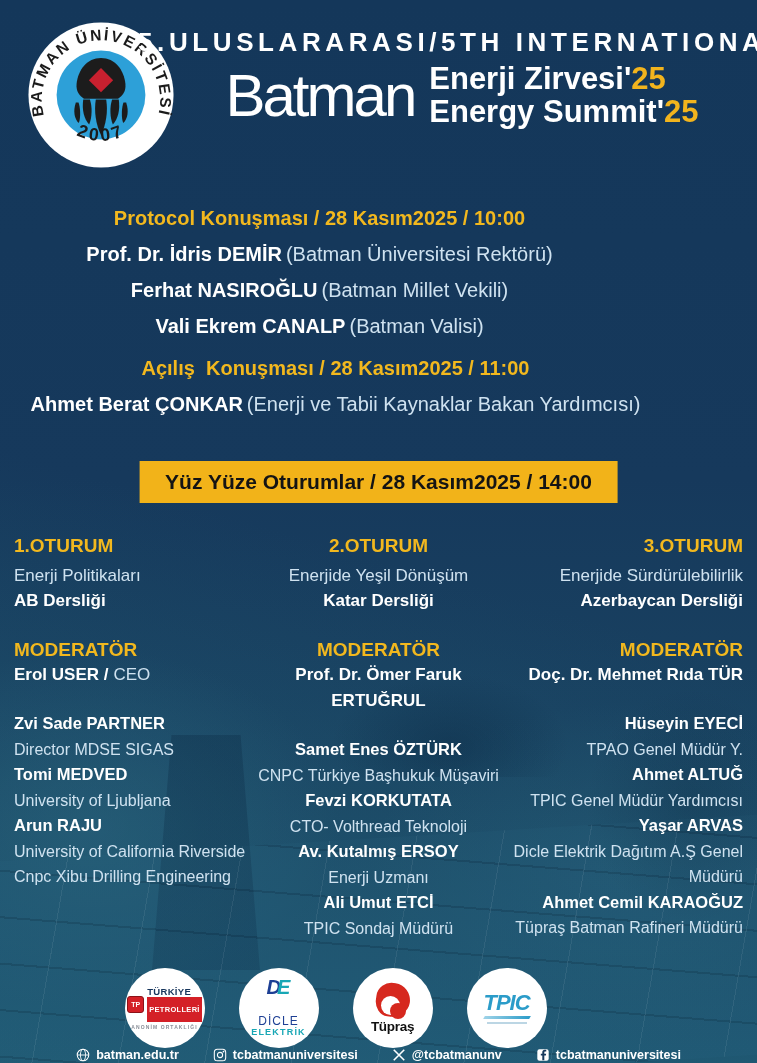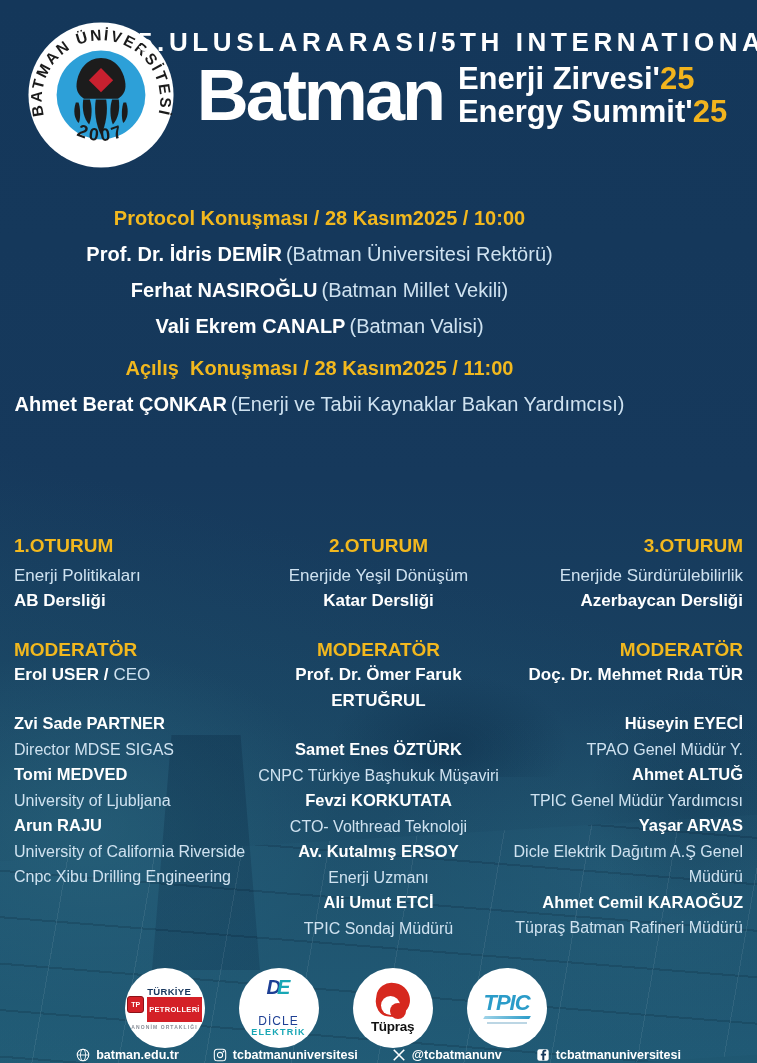--- a/index.html
+++ b/index.html
@@ -22,33 +22,33 @@
   .dark-mass{position:absolute;left:330px;top:672px;width:240px;height:105px;opacity:.35;
     background:radial-gradient(ellipse at 50% 70%,#07223c 0%,rgba(7,34,60,0) 70%);}
   .dark-right{position:absolute;left:588px;top:690px;width:170px;height:230px;opacity:.25;
     background:radial-gradient(ellipse at 60% 50%,#08253f 0%,rgba(8,37,63,0) 72%);}
 
   
   .uni-logo{position:absolute;left:27px;top:21px;width:148px;height:148px;}
   .header-titles{position:absolute;left:186px;top:27px;width:552px;display:flex;flex-direction:column;align-items:center;}
   .h-topline{color:#fff;font-size:26px;font-weight:700;letter-spacing:4.6px;white-space:nowrap;}
   .h-row2{display:flex;align-items:center;gap:15px;margin-top:4px;}
-  .h-batman{color:#fff;font-size:72px;font-weight:700;letter-spacing:-3px;line-height:.92;}
+  .h-batman{color:#fff;font-size:60px;font-weight:400;letter-spacing:-3px;line-height:.92;}
   .h-sub{display:flex;flex-direction:column;line-height:1.07;}
   .h-sub div{color:#fff;font-size:31px;font-weight:800;white-space:nowrap;}
   .h-sub .yr{color:#f2b41d;}
 
   
   .centered{position:absolute;left:0;width:639px;text-align:center;}
   .sec-heading{color:#f2b81e;font-size:20px;font-weight:700;white-space:pre-wrap;}
   .p-line{margin-top:13px;font-size:20px;color:#fff;white-space:nowrap;}
   .p-line .b{font-weight:700;color:#fff;}
   .p-line .l{font-weight:400;color:#cfe2f0;margin-left:4px;}
   .protocol{top:207px;}
-  .opening{top:357px;}
+  .opening{top:357px;padding-left:16px;}
 
   .banner{position:absolute;top:461px;left:50%;transform:translateX(-50%);
     background:#f2b319;color:#141414;font-size:21px;font-weight:700;
     padding:9px 26px;white-space:nowrap;}
 
   
   .sessions{position:absolute;top:533px;left:14px;right:14px;display:grid;
     grid-template-columns:1fr 1.05fr 1fr;column-gap:8px;}
   .col1{text-align:left;}
   .col2{text-align:center;}
@@ -145,20 +145,21 @@
     <div class="p-line"><span class="b">Prof. Dr. İdris DEMİR</span><span class="l">(Batman Üniversitesi Rektörü)</span></div>
     <div class="p-line"><span class="b">Ferhat NASIROĞLU</span><span class="l">(Batman Millet Vekili)</span></div>
     <div class="p-line"><span class="b">Vali Ekrem CANALP</span><span class="l">(Batman Valisi)</span></div>
   </div>
 
   <div class="centered opening">
     <div class="sec-heading">Açılış  Konuşması / 28 Kasım2025 / 11:00</div>
     <div class="p-line"><span class="b">Ahmet Berat ÇONKAR</span><span class="l">(Enerji ve Tabii Kaynaklar Bakan Yardımcısı)</span></div>
   </div>
 
+  <div class="banner">Yüz Yüze Oturumlar / 28 Kasım2025 / 14:00</div>
 
   <div class="sessions">
 
     <div class="col1">
       <div class="s-head">1.OTURUM</div>
       <div class="s-topic">Enerji Politikaları</div>
       <div class="s-room">AB Dersliği</div>
       <div class="s-modhead">MODERATÖR</div>
       <div class="s-mod"><span class="b">Erol USER /</span><span class="l">CEO</span></div>
       <div class="s-speakers">

